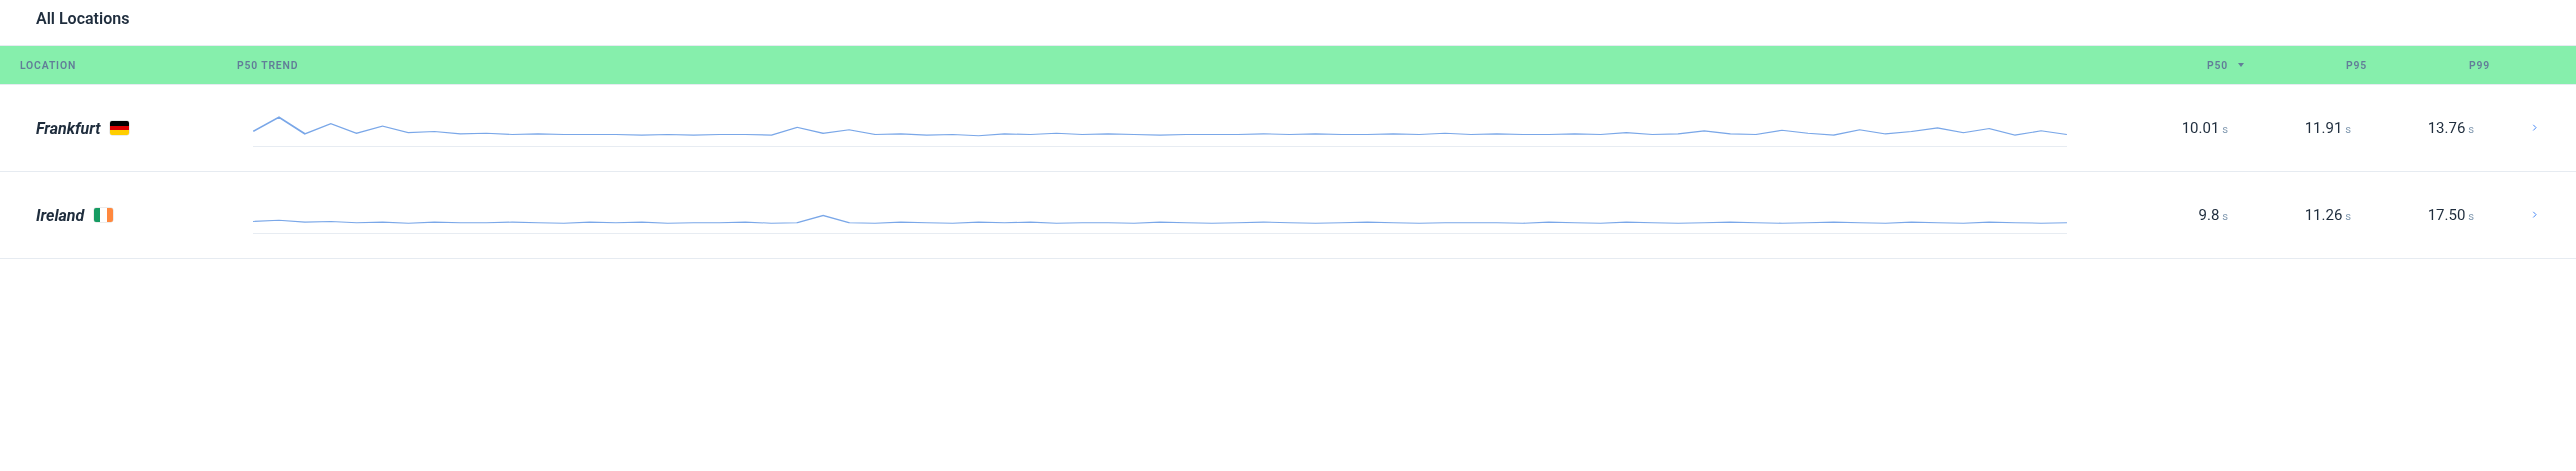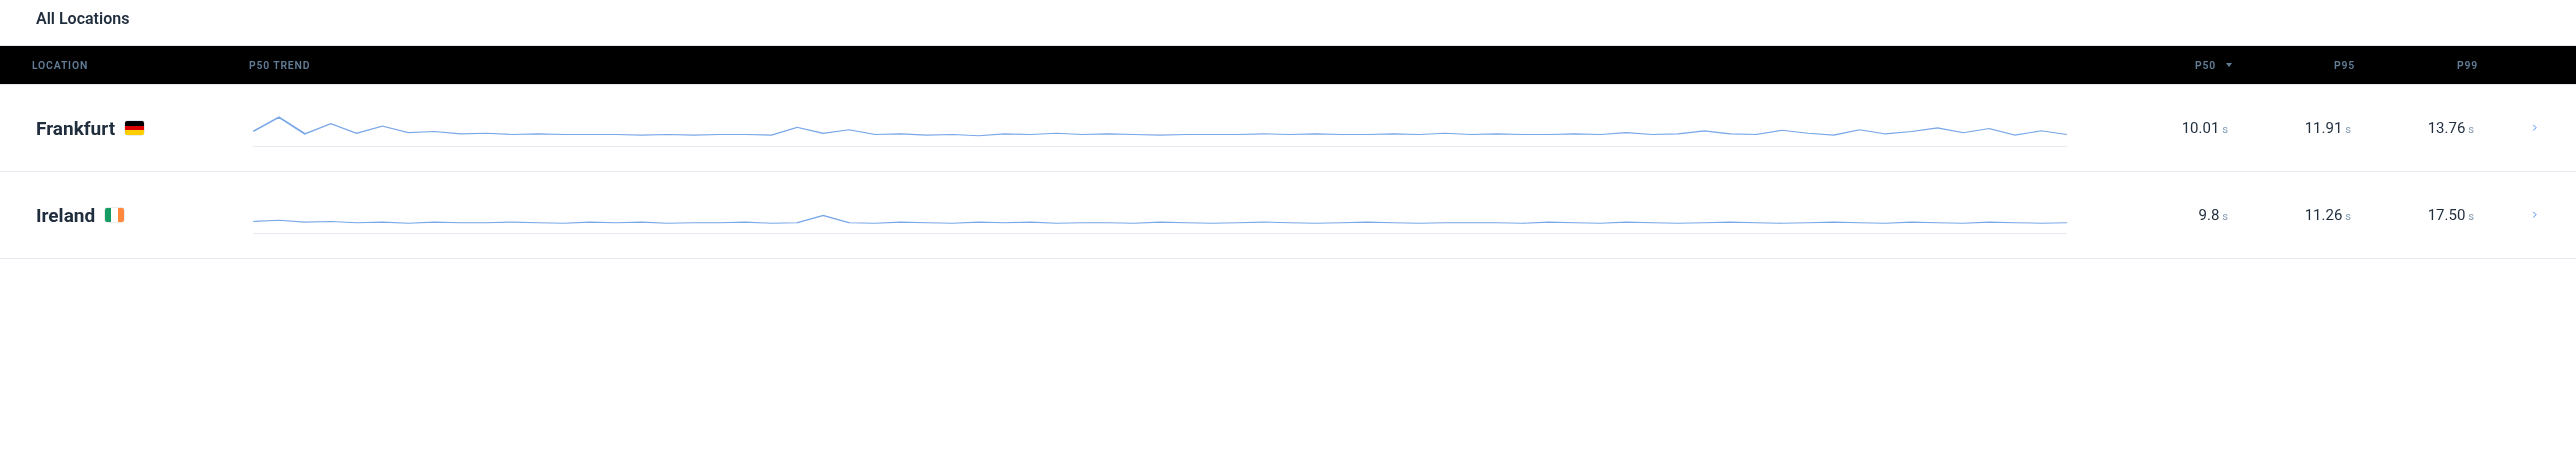--- a/index.html
+++ b/index.html
@@ -10,27 +10,27 @@
       width: 2576px;
     }
     .container { padding: 0; }
     .title {
       font-size: 16px;
       font-weight: 600;
       color: #1f2d3d;
       padding: 9px 36px 17px;
     }
     .thead {
-      background: #000000;
+      background: #86efac;
       border-top: 0.9px solid #e6ebf1;
       border-bottom: 0.9px solid #e6ebf1;
       display: flex;
       align-items: center;
       height: 40px;
-      padding: 0 32px;
+      padding: 0 20px;
     }
     .th {
       font-size: 10.4px;
       font-weight: 600;
       letter-spacing: 0.08em;
       color: #627d98;
     }
     .col-loc { width: 217px; }
     .col-trend { flex: 1; }
     .col-metric { width: 123px; text-align: right; }
@@ -38,21 +38,21 @@
     .th.sort { display: inline-flex; align-items: center; justify-content: flex-end; gap: 10px; cursor: pointer; }
     .sort-caret { width: 0; height: 0; border-left: 3.8px solid transparent; border-right: 3.8px solid transparent; border-top: 4.7px solid #627d98; }
     .row {
       display: flex;
       align-items: center;
       border-bottom: 0.9px solid #e6ebf1;
       height: 87px;
       padding: 0 36px;
     }
     .loc { width: 217px; display: flex; align-items: center; gap: 9.4px; }
-    .loc-name { font-size: 19px; font-weight: 700; color: #1f2d3d; }
+    .loc-name { font-size: 16px; font-weight: 700; color: #1f2d3d; font-style: italic; }
     .flag { width: 19px; height: 13.2px; border-radius: 1.9px; overflow: hidden; box-shadow: 0 0 0 0.5px rgba(0,0,0,0.15); display:inline-block; }
     .flag-de { background: linear-gradient(to bottom, #000 0 33.33%, #dd0000 33.33% 66.66%, #ffce00 66.66% 100%); }
     .flag-ie { background: linear-gradient(to right, #169b62 0 33.33%, #fff 33.33% 66.66%, #ff883e 66.66% 100%); }
     .trend { flex: 1; padding-right: 38px; }
     .spark { width: 100%; height: 43px; display: block; }
     .spark-line { fill: none; stroke: #7aa7e8; stroke-width: 1.5; }
     .spark-base { stroke: #dfe6ee; stroke-width: 1; }
     .metric { width: 123px; }
     .metric-val { font-size: 15px; font-weight: 400; color: #1f2d3d; }
     .metric-unit { font-size: 11.3px; color: #829ab1; margin-left: 2.8px; }

